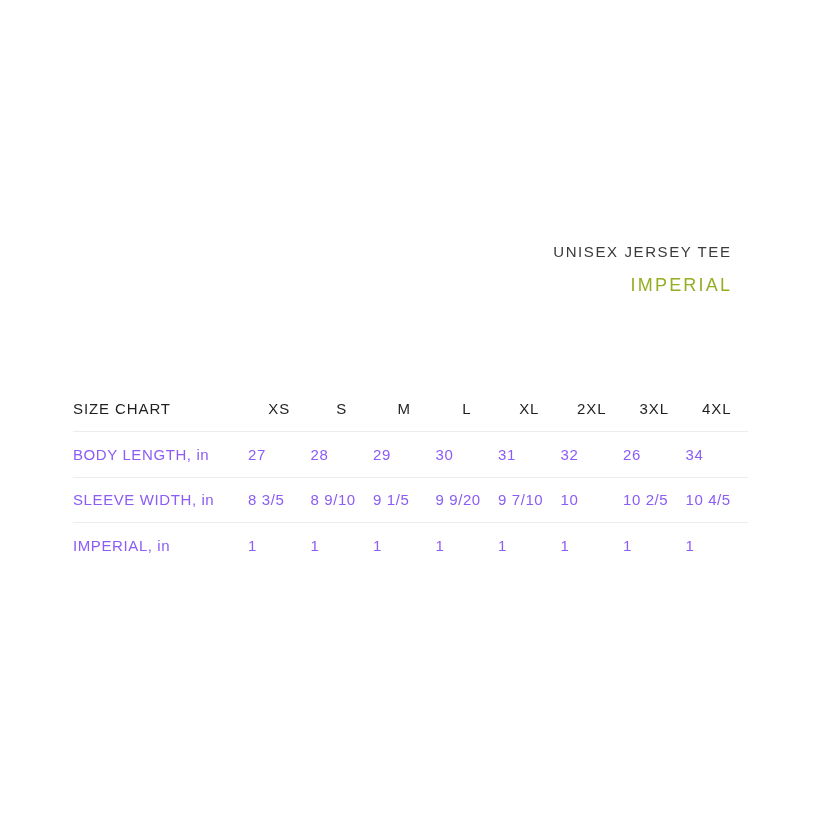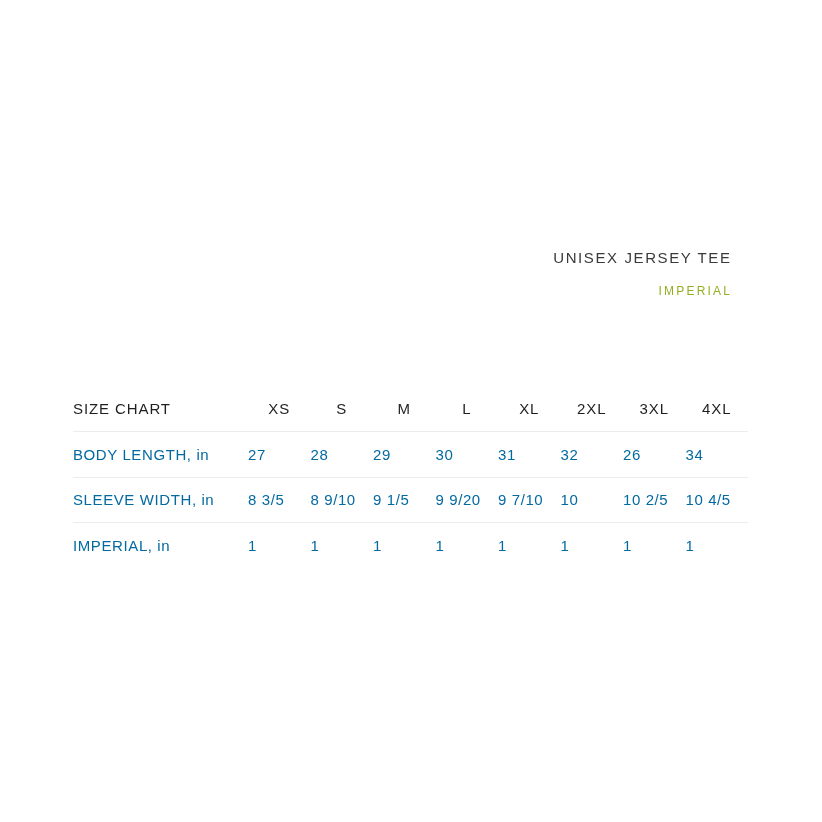--- a/index.html
+++ b/index.html
@@ -12,35 +12,35 @@
     position: relative;
     width: 822px;
     height: 822px;
     background: #ffffff;
     overflow: hidden;
   }
 
   
   .title-block {
     position: absolute;
-    top: 250px;
+    top: 244px;
     right: 92px;
     text-align: right;
   }
   .product-title {
     font-size: 15px;
     line-height: 15px;
     letter-spacing: 1.6px;
     margin-right: -1.6px; 
     color: #3a3a3a;
     font-weight: 400;
   }
   .unit-label {
     margin-top: 19px;
-    font-size: 12px;
+    font-size: 18px;
     line-height: 15px;
     letter-spacing: 2.2px;
     margin-right: -2.2px;
     color: #94af24;
     font-weight: 400;
     cursor: pointer;
   }
 
   
   .size-table {
@@ -65,21 +65,21 @@
     font-size: 15px;
     white-space: nowrap;
   }
   .size-table th {
     font-weight: 400;
     color: #1f1f1f;
     letter-spacing: 0.9px;
   }
   .size-table td {
     font-weight: 400;
-    color: #0369a1;
+    color: #8b5cf6;
     letter-spacing: 0.6px;
   }
   .c-label {
     text-align: left !important;
     width: 175px;
   }
 </style>
 </head>
 <body>
 

